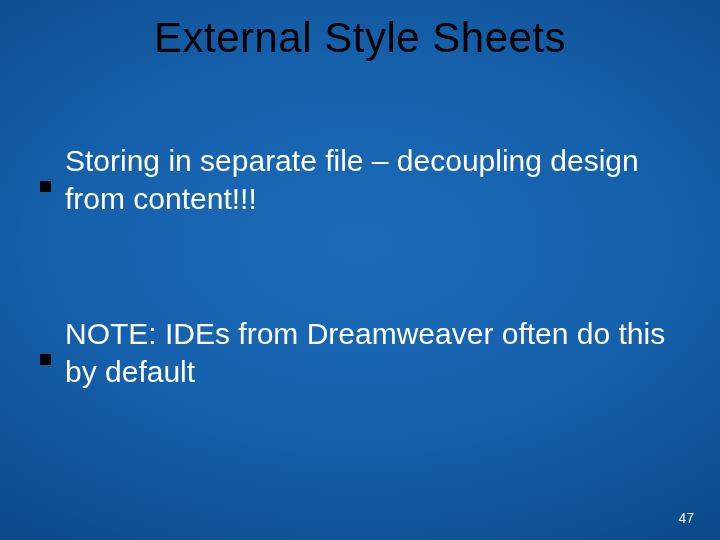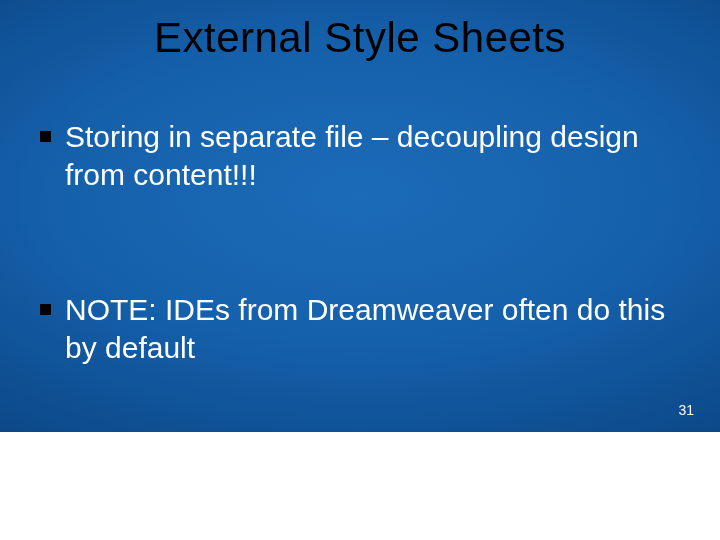--- a/index.html
+++ b/index.html
@@ -5,21 +5,21 @@
   html, body {
     margin: 0;
     padding: 0;
     width: 720px;
     height: 540px;
     overflow: hidden;
     font-family: Verdana, Geneva, sans-serif;
   }
   .slide {
     width: 720px;
-    height: 432px;
+    height: 540px;
     background: radial-gradient(ellipse 120% 100% at 50% 45%, #1c6bb8 0%, #1560ab 35%, #0d4b8c 65%, #073464 100%);
     position: relative;
     box-sizing: border-box;
   }
   .title {
     position: absolute;
     top: 14px;
     left: 0;
     width: 100%;
     text-align: center;
@@ -30,22 +30,23 @@
     letter-spacing: 0.5px;
   }
   .body {
     position: absolute;
     top: 118px;
     left: 40px;
     right: 40px;
   }
   .bullet-item {
     display: flex;
-    align-items: flex-start;
+    align-items: center;
     margin-bottom: 98px;
+    margin-top: 24px;
   }
   .bullet {
     flex: 0 0 auto;
     width: 11px;
     height: 11px;
     background: #000000;
     margin-top: 13px;
     margin-right: 14px;
   }
   .bullet-text {
@@ -78,15 +79,15 @@
       <div class="bullet-text">Storing in separate file – decoupling design from content!!!</div>
     </div>
 
     <div class="bullet-item">
       <div class="bullet"></div>
       <div class="bullet-text">NOTE: IDEs from Dreamweaver often do this by default</div>
     </div>
 
   </div>
 
-  <div class="page-number">31</div>
+  <div class="page-number">47</div>
 
 </div>
 
 </body></html>

